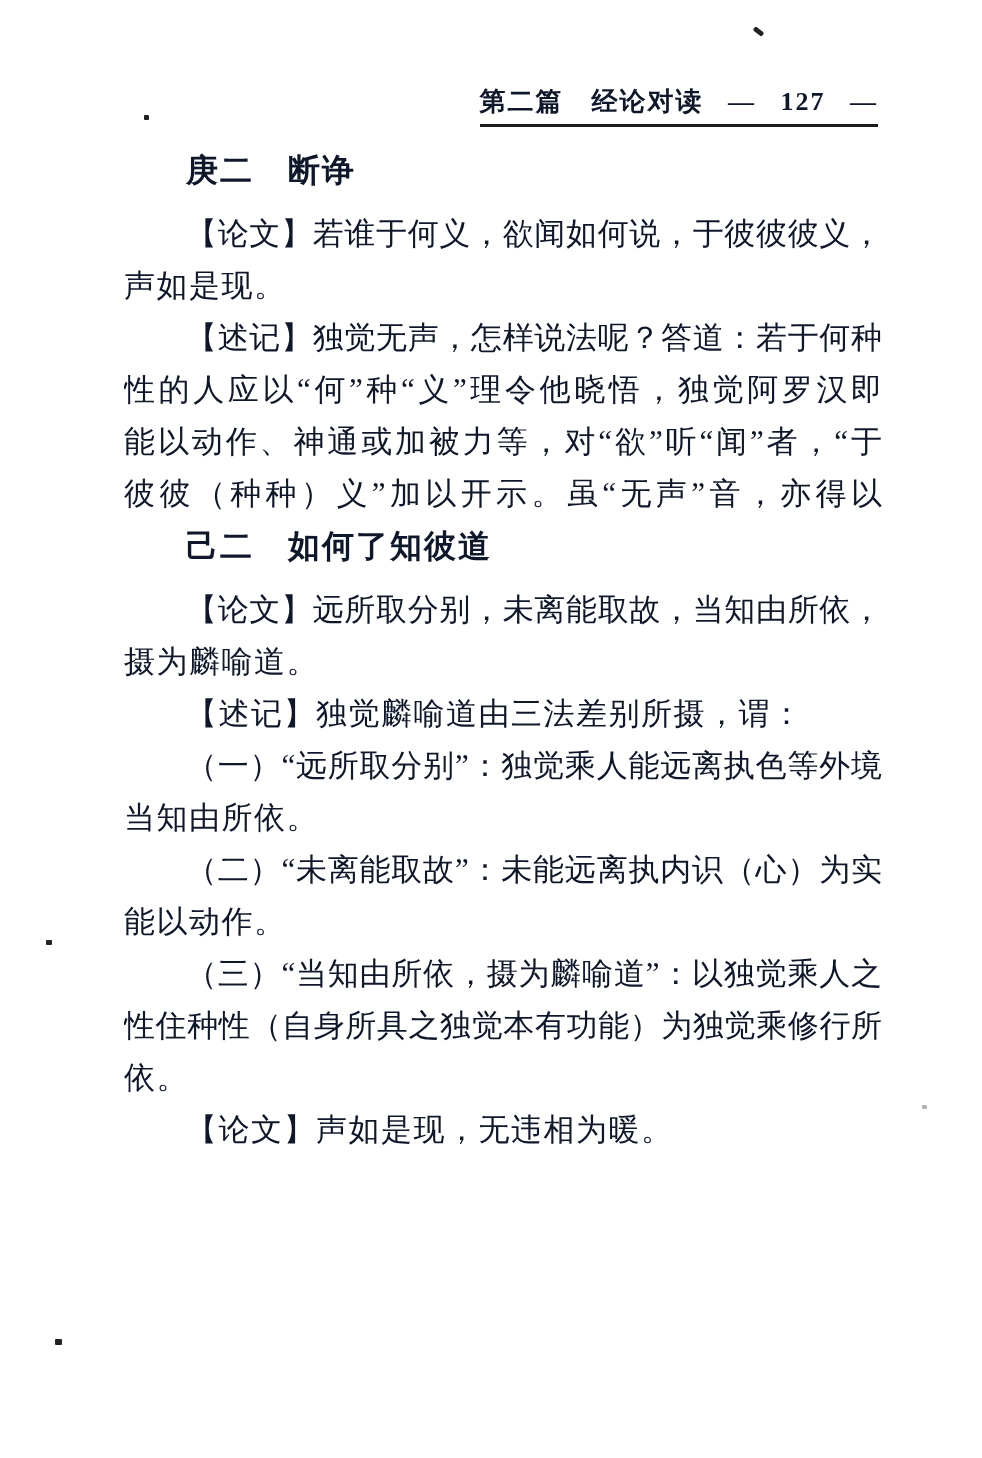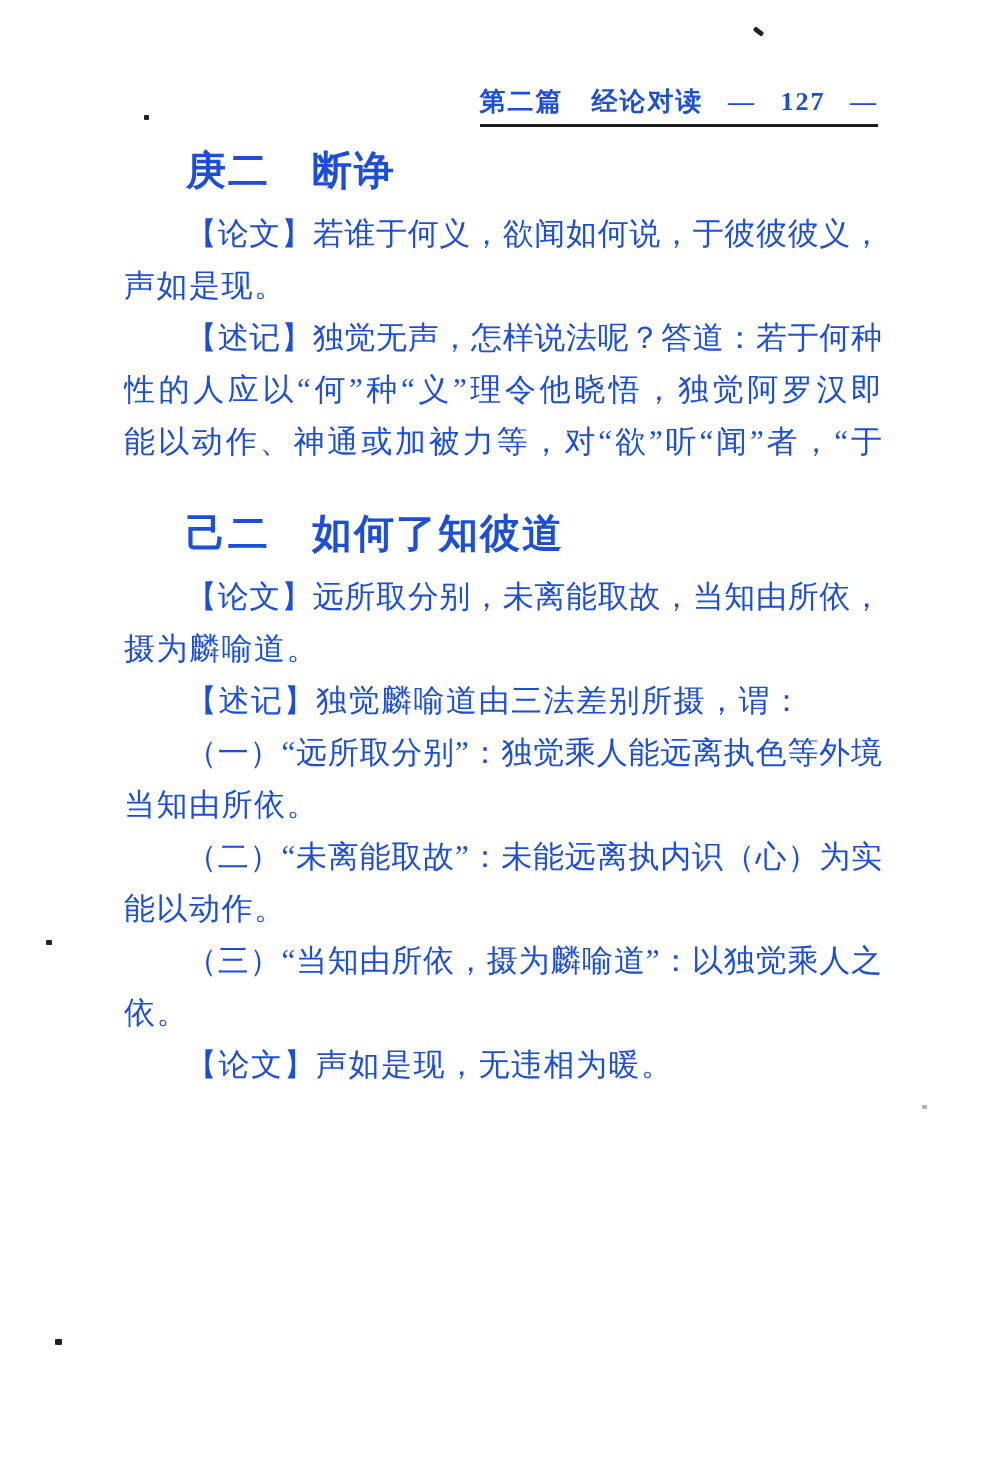--- a/index.html
+++ b/index.html
@@ -1,20 +1,20 @@
 <!DOCTYPE html>
 <html><head>
 <meta charset="utf-8">
 <style>
   html,body{margin:0;padding:0;background:#ffffff;}
   .page{
     position:relative;
     width:982px;height:1458px;
     background:#ffffff;
-    color:#1d4ed8;
+    color:#0f172a;
     font-family:"Liberation Serif", serif;
     overflow:hidden;
   }
   
   .header{
     position:absolute;
     top:84px;right:104px;
     font-weight:bold;
     font-size:26px;
     letter-spacing:2px;
@@ -26,29 +26,29 @@
   
   .content{
     position:absolute;
     left:124px;top:144px;
     width:758px;
   }
   .section{display:block;}
   .heading{
     font-family:"Liberation Sans", sans-serif;
     font-weight:bold;
-    font-size:40px;
+    font-size:32px;
     height:52px;line-height:52px;
     padding-left:62px;
     margin-bottom:12px;
     letter-spacing:2px;
     white-space:nowrap;
     overflow:hidden;
   }
-  .section:not(:first-child) .heading{margin-top:39px;}
+  .section:not(:first-child) .heading{}
   .line{
     font-size:31px;
     height:52px;line-height:52px;
     letter-spacing:1.5px;
     overflow:hidden;
     white-space:nowrap;
   }
   .line.indent{padding-left:62px;}
   .line.fill{
     white-space:normal;
@@ -79,31 +79,33 @@
   </div>
 
   <div class="content">
       <section class="section">
         <div class="heading">庚二　断诤</div>
         <div class="line lunwen indent fill">【论文】若谁于何义，欲闻如何说，于彼彼彼义，无</div>
         <div class="line lunwen">声如是现。</div>
         <div class="line shuji indent fill">【述记】独觉无声，怎样说法呢？答道：若于何种种</div>
         <div class="line shuji fill">性的人应以“何”种“义”理令他晓悟，独觉阿罗汉即</div>
         <div class="line shuji fill">能以动作、神通或加被力等，对“欲”听“闻”者，“于</div>
+        <div class="line shuji fill">彼彼（种种）义”加以开示。虽“无声”音，亦得以</div>
       </section>
       <section class="section">
         <div class="heading">己二　如何了知彼道</div>
         <div class="line lunwen indent fill">【论文】远所取分别，未离能取故，当知由所依，摄</div>
         <div class="line lunwen">摄为麟喻道。</div>
         <div class="line shuji indent">【述记】独觉麟喻道由三法差别所摄，谓：</div>
         <div class="line shuji indent fill">（一）“远所取分别”：独觉乘人能远离执色等外境为</div>
         <div class="line shuji">当知由所依。</div>
         <div class="line shuji indent fill">（二）“未离能取故”：未能远离执内识（心）为实的</div>
         <div class="line shuji">能以动作。</div>
         <div class="line shuji indent fill">（三）“当知由所依，摄为麟喻道”：以独觉乘人之本</div>
+        <div class="line shuji fill">性住种性（自身所具之独觉本有功能）为独觉乘修行所</div>
         <div class="line shuji">依。</div>
       </section>
       <section class="section">
         <div class="line lunwen indent">【论文】声如是现，无违相为暖。</div>
       </section>
     </div>
 
 <div class="speck tick" style="left: 753px; top: 29px; width: 11px; height: 5px;"></div>
     <div class="speck dot" style="left: 144px; top: 115px; width: 5px; height: 5px;"></div>
     <div class="speck dot" style="left: 46px; top: 940px; width: 6px; height: 5px;"></div>

